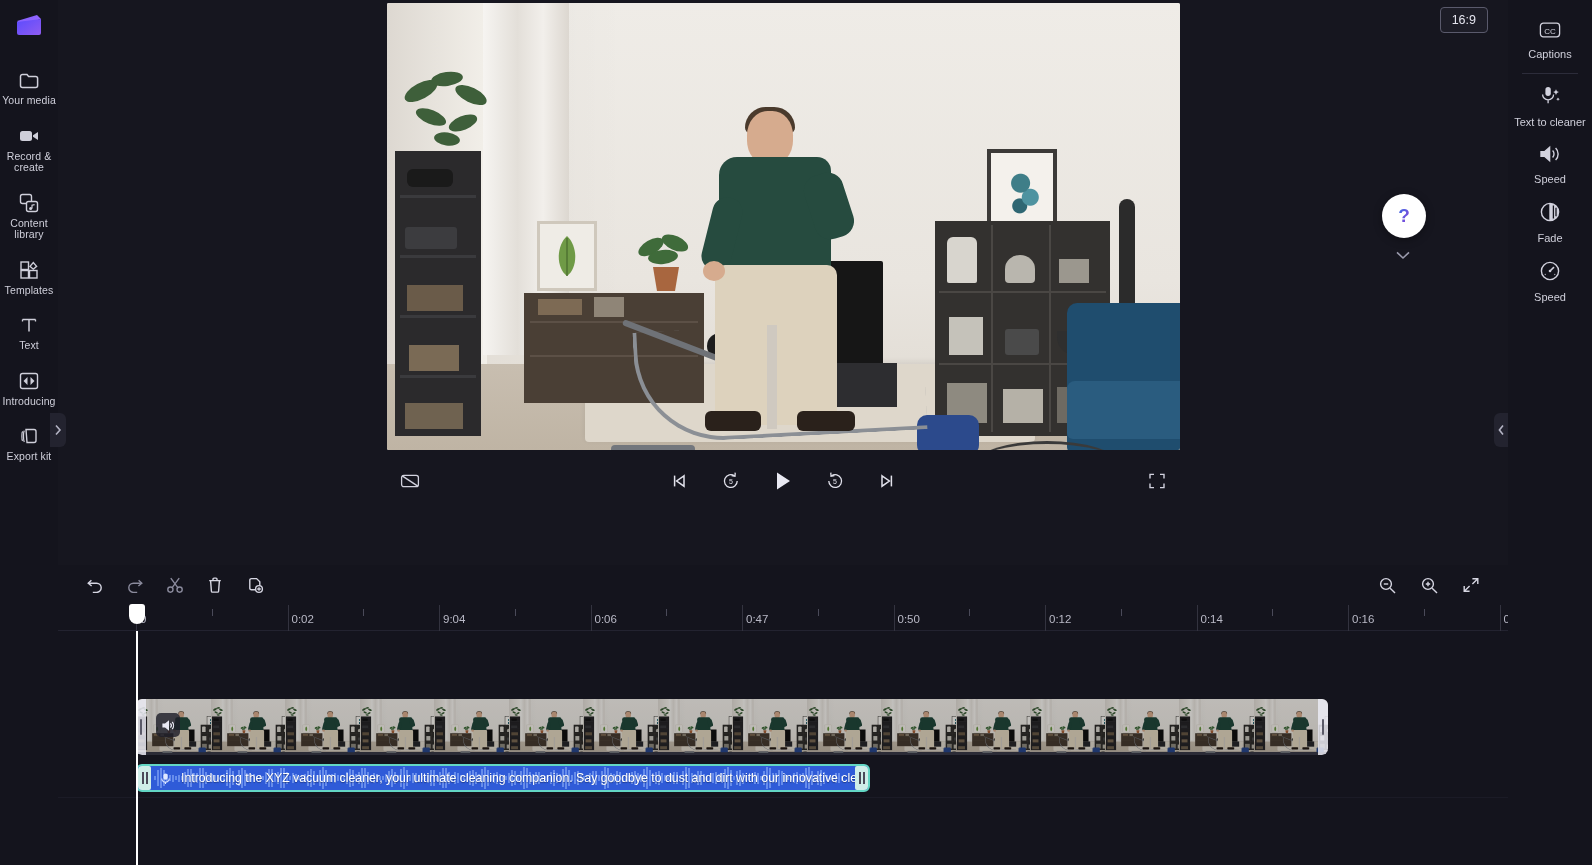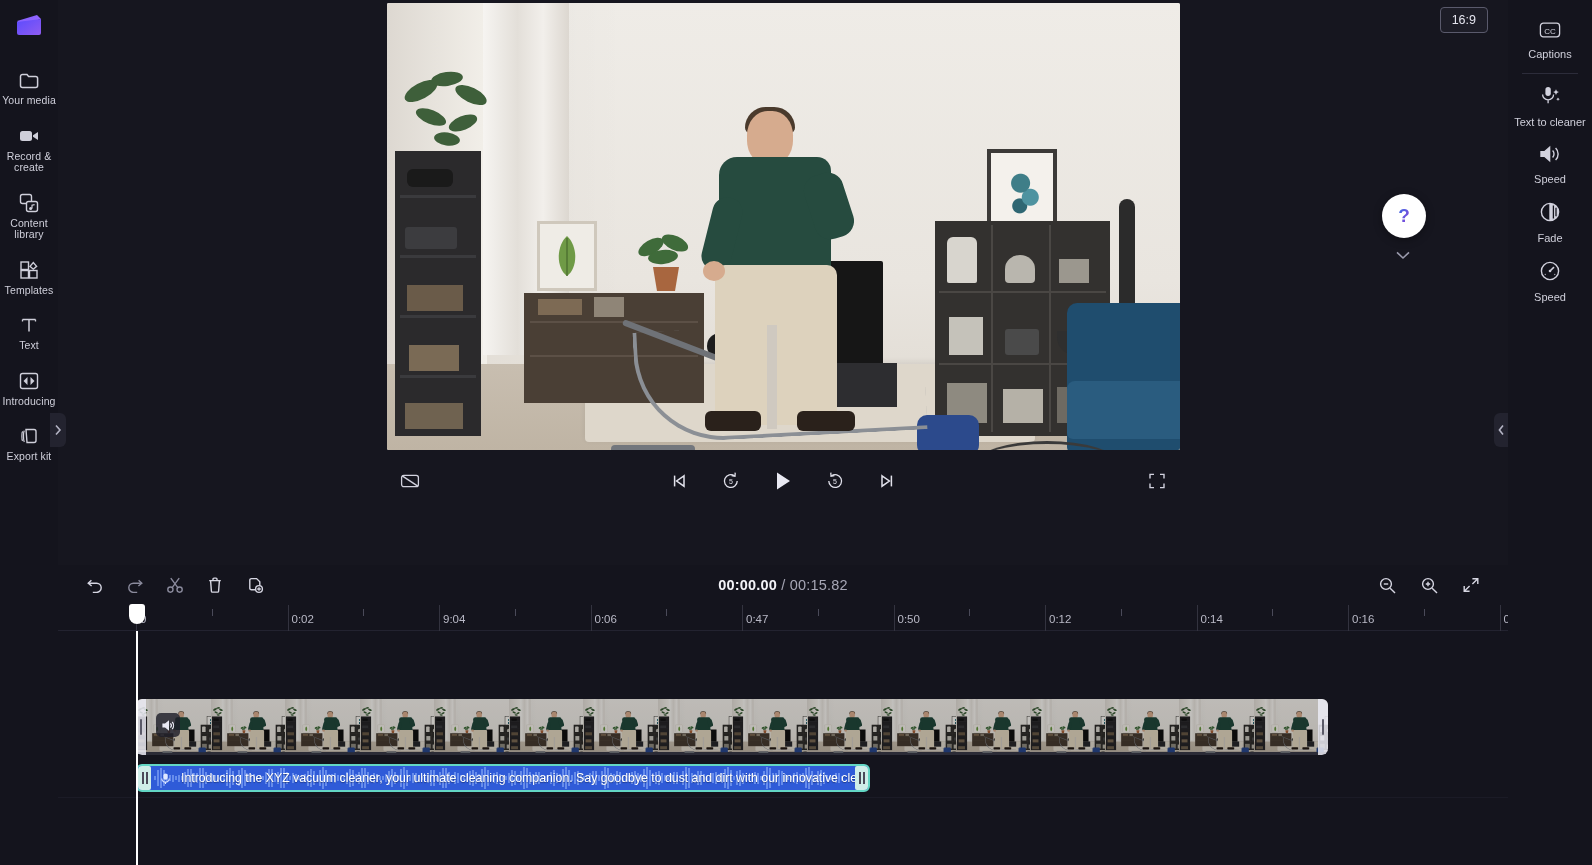--- a/index.html
+++ b/index.html
@@ -581,25 +581,20 @@
           </div>
           <div class="tl-btn">
             <svg width="18" height="18" viewBox="0 0 18 18" fill="none" stroke="#d6d6e2" stroke-width="1.4">
               <path d="M5.4 2.6h5.2l3.2 3.2v6.4a1.6 1.6 0 0 1-1.6 1.6H5.4a1.6 1.6 0 0 1-1.6-1.6V4.2a1.6 1.6 0 0 1 1.6-1.6z"></path>
               <circle cx="13" cy="13" r="3.4" fill="#14141d"></circle>
               <path d="M13 11.2v3.6M11.2 13h3.6" stroke-width="1.3"></path>
             </svg>
           </div>
         </div>
 
-        <div class="tl-time">
-          <span class="cur">00:00.00</span>
-          <span class="tot">/</span>
-          <span class="tot">00:15.82</span>
-        </div>
 
         <div class="tl-zoom">
           <div class="tl-btn">
             <svg width="19" height="19" viewBox="0 0 19 19" fill="none" stroke="#d6d6e2" stroke-width="1.4">
               <circle cx="8" cy="8" r="5.4"></circle>
                 <path d="M12.2 12.2 L17 17"></path>
                 <path d="M5.8 8h4.4"></path>
             </svg>
           </div>
           <div class="tl-btn">

